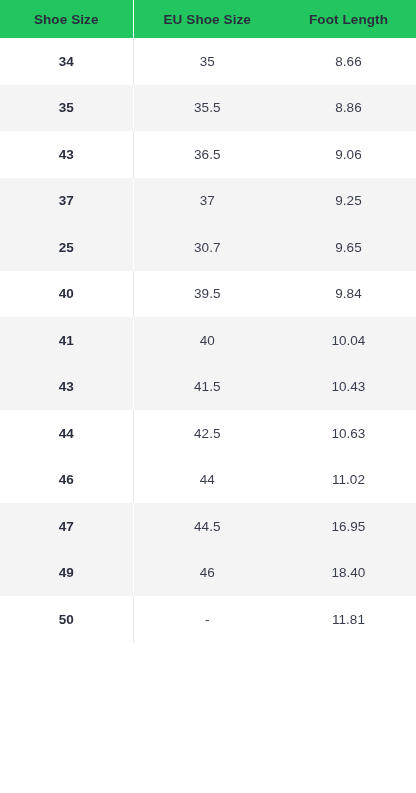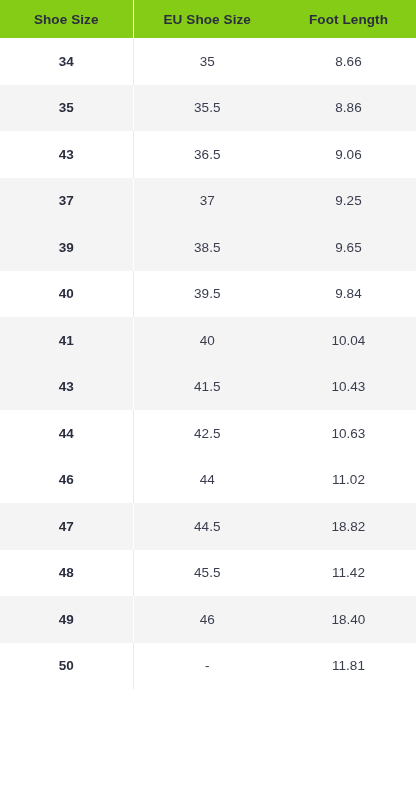--- a/index.html
+++ b/index.html
@@ -19,21 +19,21 @@
     width: 416px;
     border-collapse: collapse;
     table-layout: fixed;
   }
 
   .size-table col.col-shoe  { width: 133px; }
   .size-table col.col-eu    { width: 148px; }
   .size-table col.col-foot  { width: 135px; }
 
   thead tr {
-    background: #84cc16;
+    background: #22c55e;
   }
 
   thead th {
     height: 38px;
     padding: 0;
     text-align: center;
     vertical-align: middle;
     font-size: 13.5px;
     font-weight: bold;
     color: #2b2e3f;
@@ -107,22 +107,22 @@
         <td class="cell-shoe">43</td>
         <td class="cell-eu">36.5</td>
         <td class="cell-foot">9.06</td>
       </tr>
       <tr class="stripe-gray">
         <td class="cell-shoe">37</td>
         <td class="cell-eu">37</td>
         <td class="cell-foot">9.25</td>
       </tr>
       <tr class="stripe-gray">
-        <td class="cell-shoe">39</td>
-        <td class="cell-eu">38.5</td>
+        <td class="cell-shoe">25</td>
+        <td class="cell-eu">30.7</td>
         <td class="cell-foot">9.65</td>
       </tr>
       <tr class="stripe-white">
         <td class="cell-shoe">40</td>
         <td class="cell-eu">39.5</td>
         <td class="cell-foot">9.84</td>
       </tr>
       <tr class="stripe-gray">
         <td class="cell-shoe">41</td>
         <td class="cell-eu">40</td>
@@ -139,26 +139,21 @@
         <td class="cell-foot">10.63</td>
       </tr>
       <tr class="stripe-white">
         <td class="cell-shoe">46</td>
         <td class="cell-eu">44</td>
         <td class="cell-foot">11.02</td>
       </tr>
       <tr class="stripe-gray">
         <td class="cell-shoe">47</td>
         <td class="cell-eu">44.5</td>
-        <td class="cell-foot">18.82</td>
-      </tr>
-      <tr class="stripe-white">
-        <td class="cell-shoe">48</td>
-        <td class="cell-eu">45.5</td>
-        <td class="cell-foot">11.42</td>
+        <td class="cell-foot">16.95</td>
       </tr>
       <tr class="stripe-gray">
         <td class="cell-shoe">49</td>
         <td class="cell-eu">46</td>
         <td class="cell-foot">18.40</td>
       </tr>
       <tr class="stripe-white">
         <td class="cell-shoe">50</td>
         <td class="cell-eu">-</td>
         <td class="cell-foot">11.81</td>

